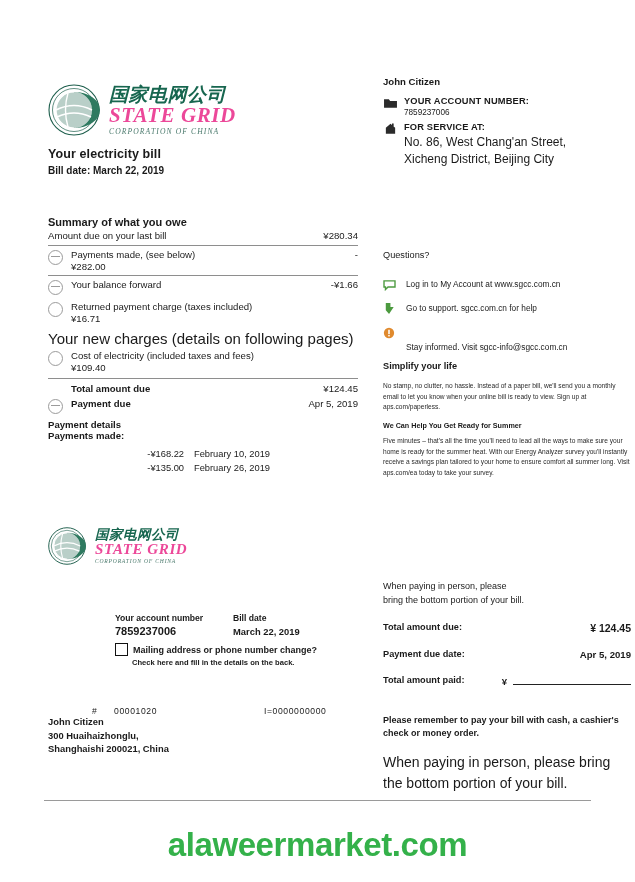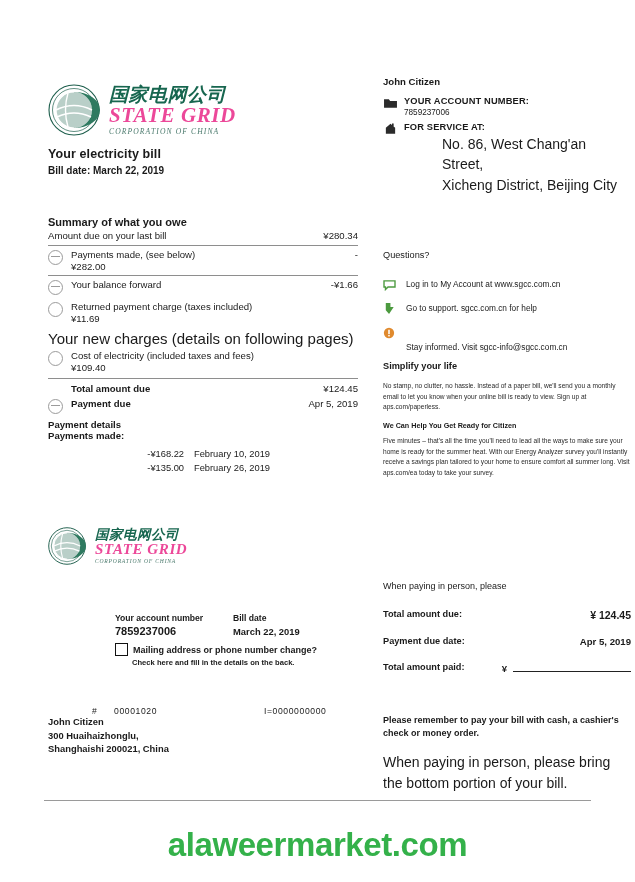--- a/index.html
+++ b/index.html
@@ -48,21 +48,21 @@
   
   .bill-title { font-size: 12.5px; font-weight: bold; letter-spacing: .1px; }
   .bill-date  { font-size: 10px; font-weight: bold; margin-top: 4px; }
 
   
   .cust-name { font-size: 9.6px; font-weight: bold; }
   .acct-line { display: flex; gap: 7px; align-items: flex-start; margin-top: 9px; }
   .acct-ico { width: 14px; flex: 0 0 14px; text-align: center; line-height: 1; }
   .acct-lbl { font-size: 9.3px; font-weight: bold; letter-spacing: .15px; }
   .acct-val { font-size: 8.2px; margin-top: 2px; }
-  .svc-addr { font-size: 14px; line-height: 1.45; margin-top: 2px; margin-left: 38px; }
+  .svc-addr { font-size: 12px; line-height: 1.45; margin-top: 2px; }
 
   
   .sum-title { font-size: 11px; font-weight: bold; }
   .sum-row   { font-size: 9.6px; padding: 2px 0; }
   .sum-amt   { font-size: 9.6px; white-space: nowrap; }
   .sum-item  { display: flex; align-items: flex-start; gap: 8px; padding: 3px 0; }
   .bullet {
     width: 13px; height: 13px; flex: 0 0 13px; border-radius: 50%;
     border: 1.2px solid #9b9b9b; position: relative; margin-top: 1px;
   }
@@ -208,21 +208,21 @@
           <span class="sum-lbl">Your balance forward</span>
           <span class="sum-amt">-¥1.66</span>
         </div>
       </div>
     </div>
 
     <div class="sum-item">
       <div class="bullet"></div>
       <div class="sum-body">
         <div class="sum-lbl">Returned payment charge (taxes included)</div>
-        <div class="sum-sub">¥11.69</div>
+        <div class="sum-sub">¥16.71</div>
       </div>
     </div>
 
     <div class="newchg">Your new charges (details on following pages)</div>
 
     <div class="sum-item">
       <div class="bullet"></div>
       <div class="sum-body">
         <div class="sum-lbl">Cost of electricity (included taxes and fees)</div>
         <div class="sum-sub">¥109.40</div>
@@ -287,21 +287,21 @@
           <circle cx="7" cy="7" r="6" fill="#e08a2e"></circle>
           <rect x="6.1" y="3.2" width="1.8" height="5" fill="#ffffff"></rect>
           <rect x="6.1" y="9.2" width="1.8" height="1.8" fill="#ffffff"></rect>
         </svg>
       </div>
       <div class="q-txt" style="padding-top:16px;">Stay informed. Visit sgcc-info@sgcc.com.cn</div>
     </div>
 
     <div class="simplify">Simplify your life</div>
     <div class="fine">No stamp, no clutter, no hassle. Instead of a paper bill, we'll send you a monthly email to let you know when your online bill is ready to view. Sign up at aps.com/paperless.</div>
-    <div class="fine-h">We Can Help You Get Ready for Citizen</div>
+    <div class="fine-h">We Can Help You Get Ready for Summer</div>
     <div class="fine" style="margin-top:6px;">Five minutes – that's all the time you'll need to lead all the ways to make sure your home is ready for the summer heat. With our Energy Analyzer survey you'll instantly receive a savings plan tailored to your home to ensure comfort all summer long. Visit aps.com/ea today to take your survey.</div>
   </div>
 
   <div class="col-left" style="top:527px;">
     <div class="logo-wrap logo-small">
       <div class="globe">
         <svg viewBox="0 0 52 52" width="38" height="38">
           <circle cx="26" cy="26" r="25" fill="none" stroke="#1d5e4c" stroke-width="1.3"></circle>
           <circle cx="26" cy="26" r="21.5" fill="none" stroke="#1d5e4c" stroke-width="0.8"></circle>
           <circle cx="26" cy="26" r="18" fill="#b9cfc8"></circle>
@@ -347,20 +347,21 @@
   </div>
 
   <div class="col-left" style="top:715px;">
     <div class="addr-blk">John  Citizen</div>
     <div class="addr-blk">300 Huaihaizhonglu,</div>
     <div class="addr-blk">Shanghaishi 200021, China</div>
   </div>
 
   <div class="col-right" style="top:580px;">
     <div class="stub-head">When paying in person, please</div>
+    <div class="stub-head">bring the bottom portion of your bill.</div>
 
     <div class="stub-pair">
       <span class="sp-lbl">Total amount due:</span>
       <span class="sp-val big">¥  124.45</span>
     </div>
 
     <div class="stub-pair">
       <span class="sp-lbl">Payment due date:</span>
       <span class="sp-val">Apr 5, 2019</span>
     </div>

